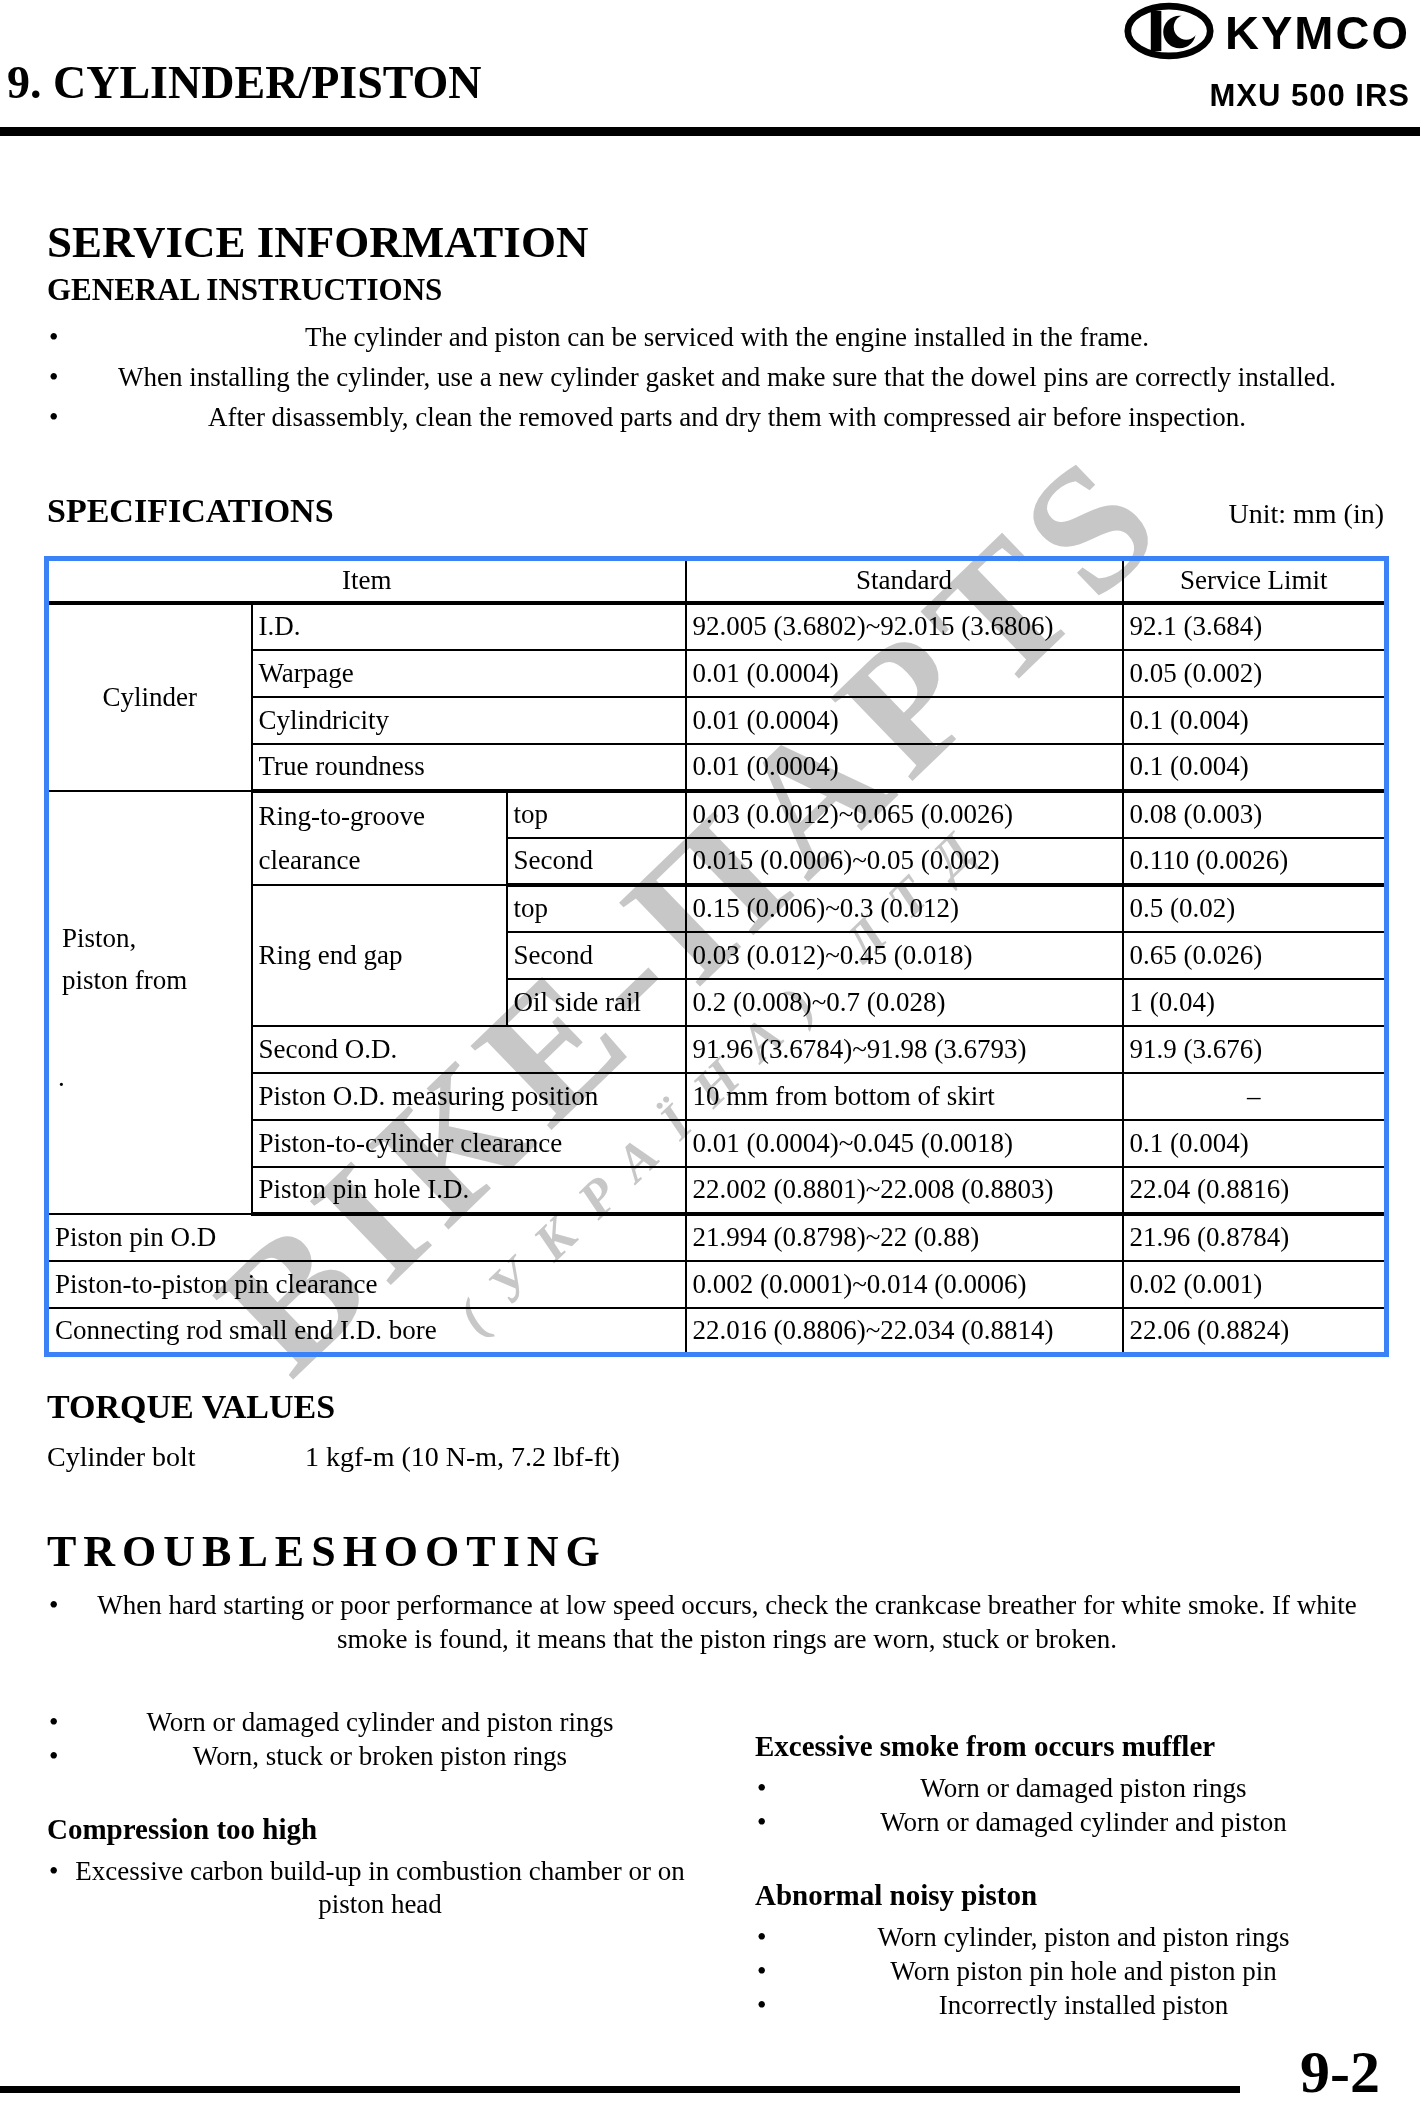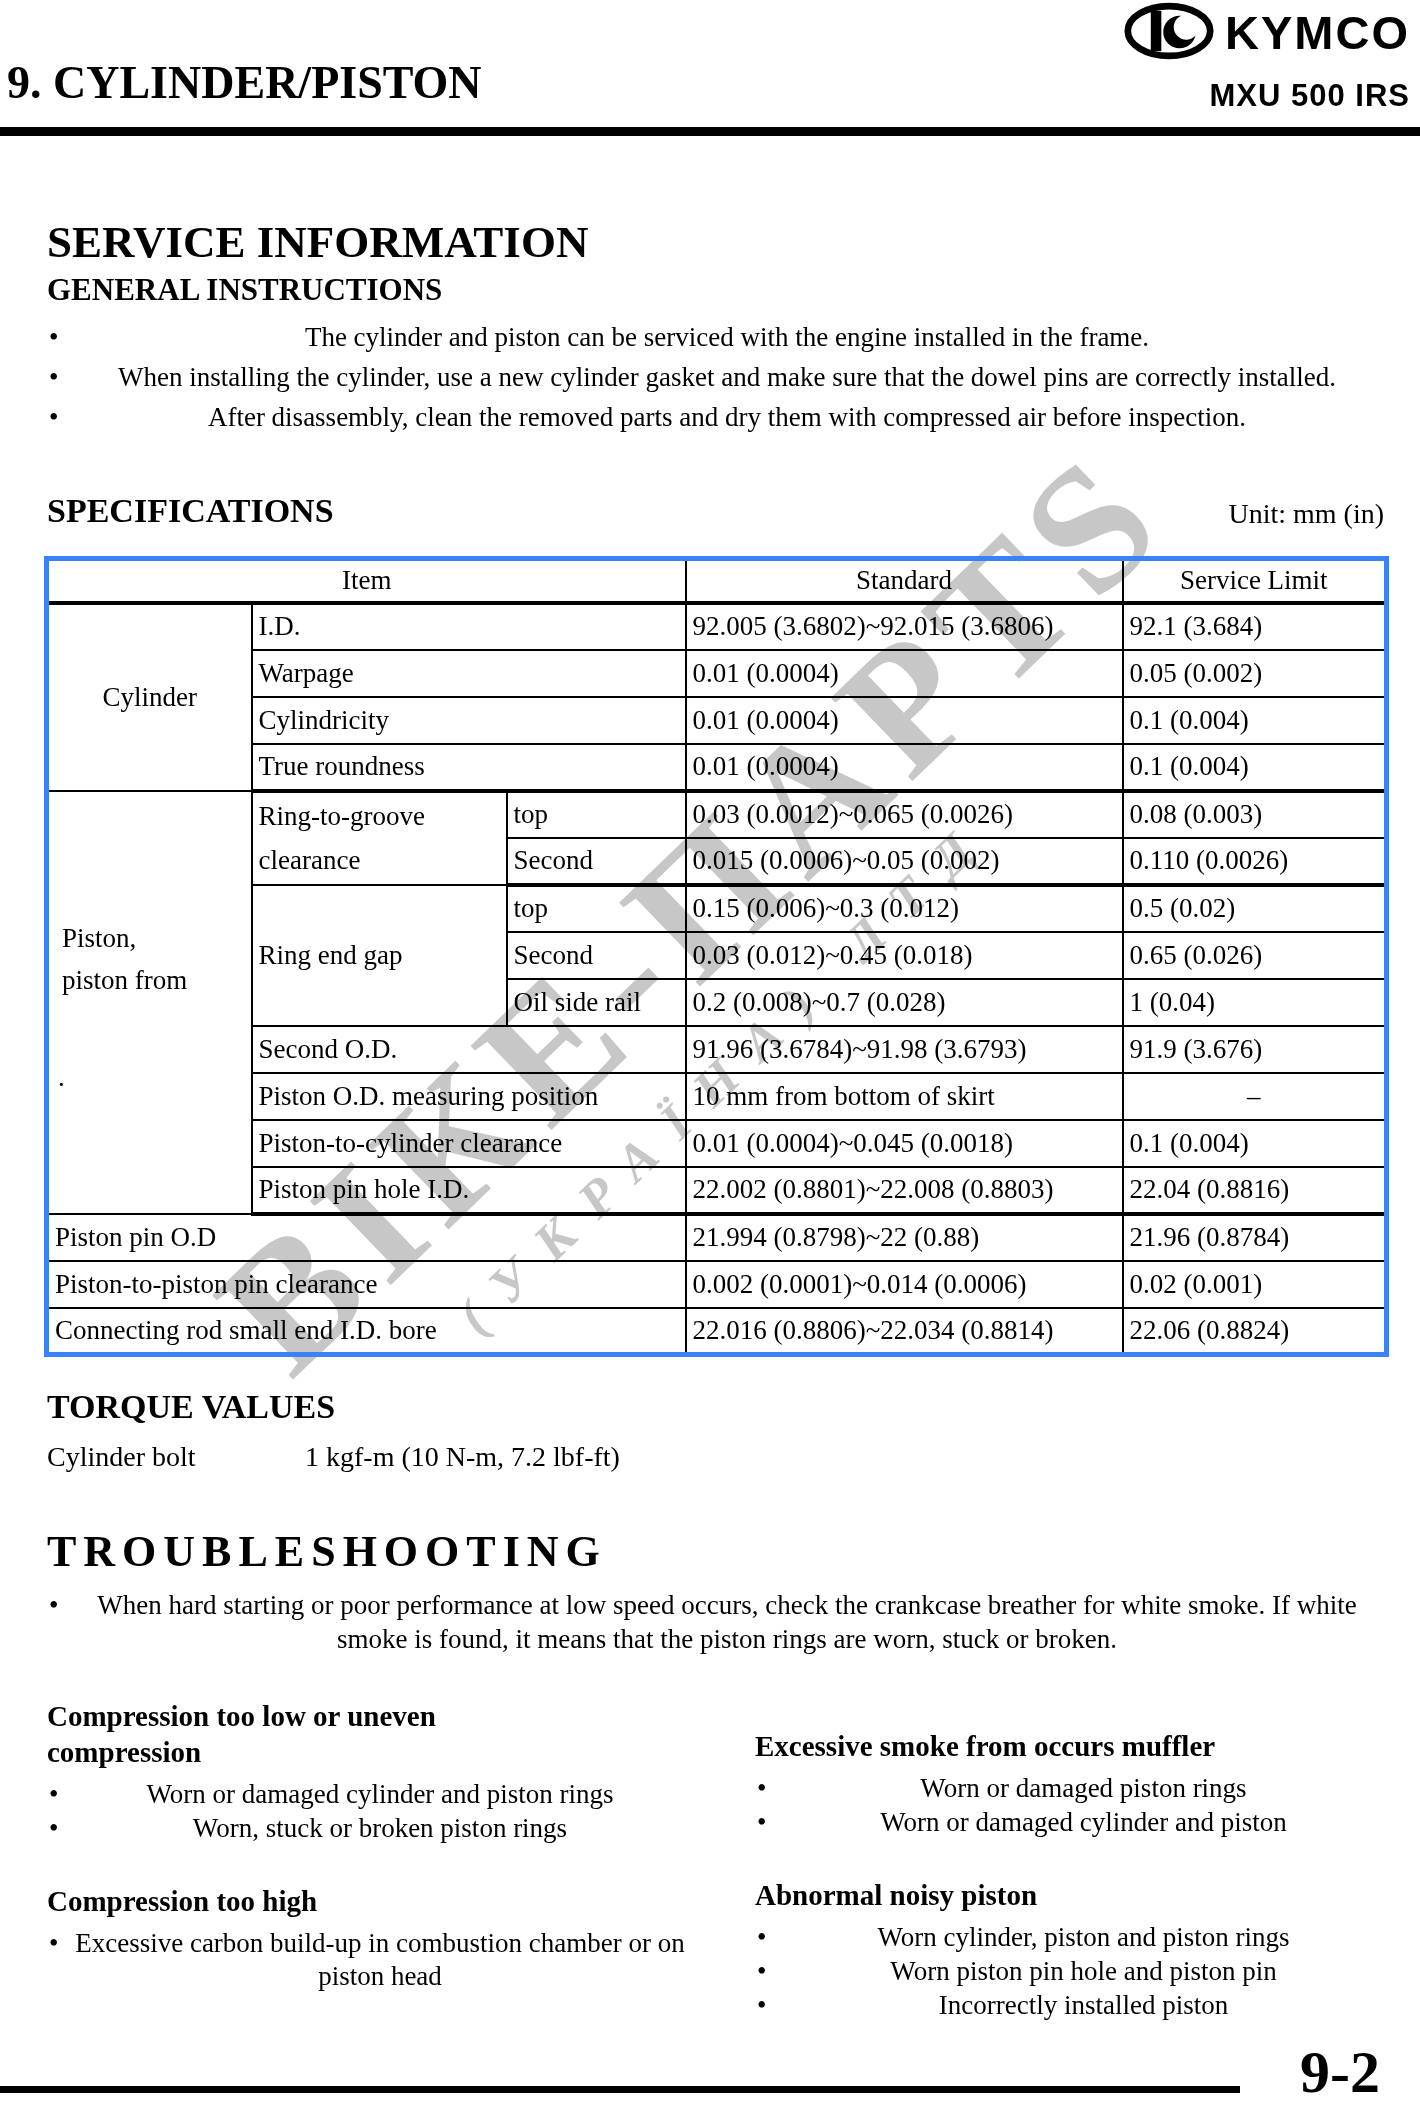--- a/index.html
+++ b/index.html
@@ -224,24 +224,20 @@
 </div>
 
 <div id="ts-title" class="abs">TROUBLESHOOTING</div>
 <div id="ts-bullets" class="abs bullets">
   <div class="b">When hard starting or poor performance at low speed occurs, check the crankcase breather for white smoke. If white smoke is found, it means that the piston rings are worn, stuck or broken.</div>
 </div>
 
 <div id="columns" class="abs">
   <div class="col-left">
     <div class="ts-group">
-      <div class="head">
-        <span>Compression too low or uneven</span>
-        <span>compression</span>
-      </div>
       <div class="bullets">
         <div class="b">Worn or damaged cylinder and piston rings</div>
         <div class="b">Worn, stuck or broken piston rings</div>
       </div>
     </div>
     <div class="ts-group">
       <div class="head">
         <span>Compression too high</span>
       </div>
       <div class="bullets">

